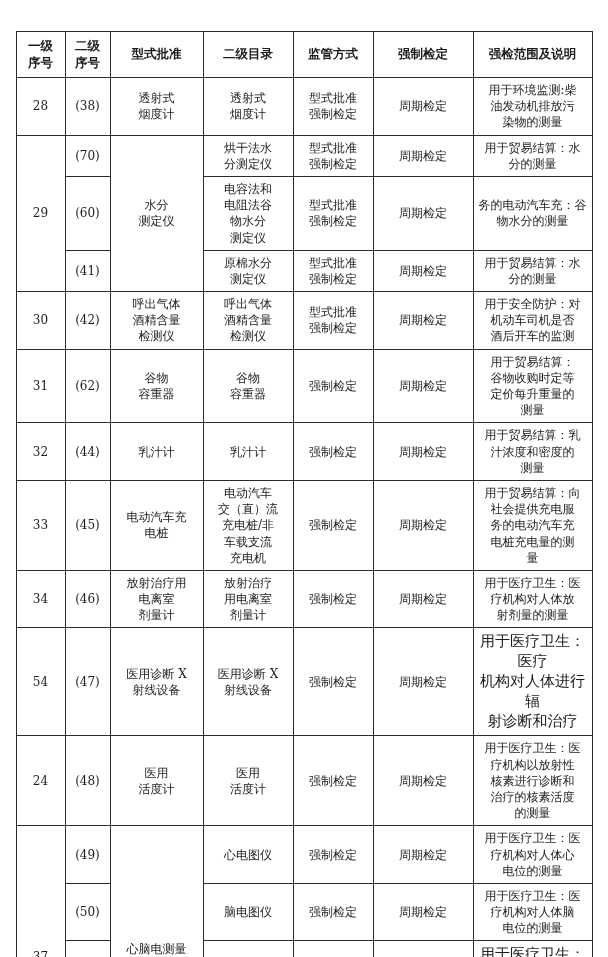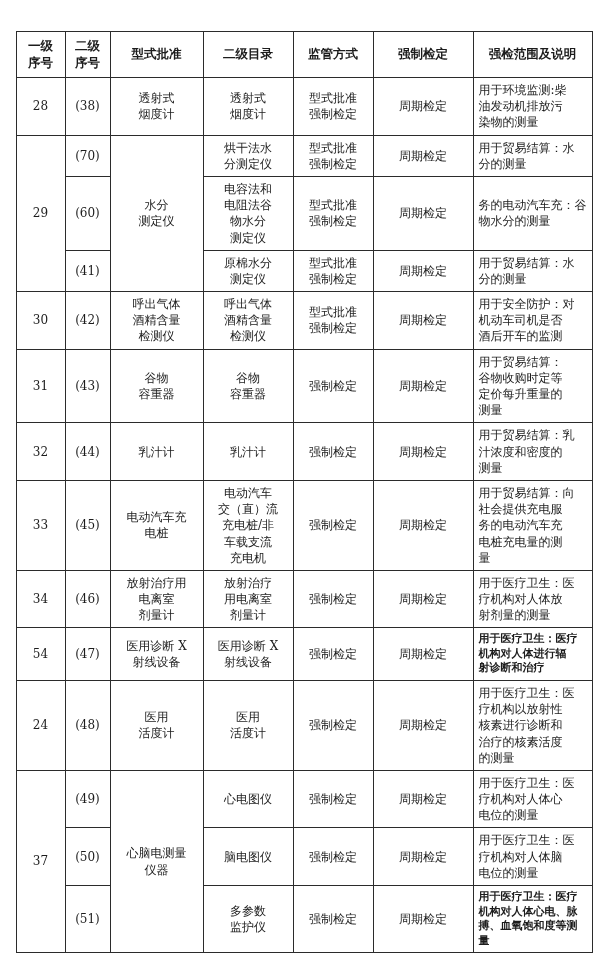--- a/index.html
+++ b/index.html
@@ -39,26 +39,25 @@
     word-break: break-all;
   }
   th {
     font-family: "DejaVu Sans", "Liberation Sans", sans-serif;
     font-weight: bold;
     font-size: 12.5px;
     height: 46px;
     padding: 4px 2px;
   }
   td.desc {
-    text-align: left;
+    text-align: center;
   }
   td.small {
-    font-size: 11px;
+    font-size: 15px;
     line-height: 1.32;
-    font-weight: bold;
   }
   .page-number {
     text-align: center;
     font-size: 12px;
     margin-top: 9px;
     font-family: "DejaVu Serif", "Liberation Serif", serif;
     color: #1c1c1c;
   }
 </style>
 </head>
@@ -149,21 +148,21 @@
 检测仪</td>
           <td>型式批准
 强制检定</td>
           <td>周期检定</td>
           <td class="desc">用于安全防护：对
 机动车司机是否
 酒后开车的监测</td>
         </tr>
         <tr>
           <td>31</td>
-          <td>(43)</td>
+          <td>(62)</td>
           <td>谷物
 容重器</td>
           <td>谷物
 容重器</td>
           <td>强制检定</td>
           <td>周期检定</td>
           <td class="desc">用于贸易结算：
 谷物收购时定等
 定价每升重量的
 测量</td>

